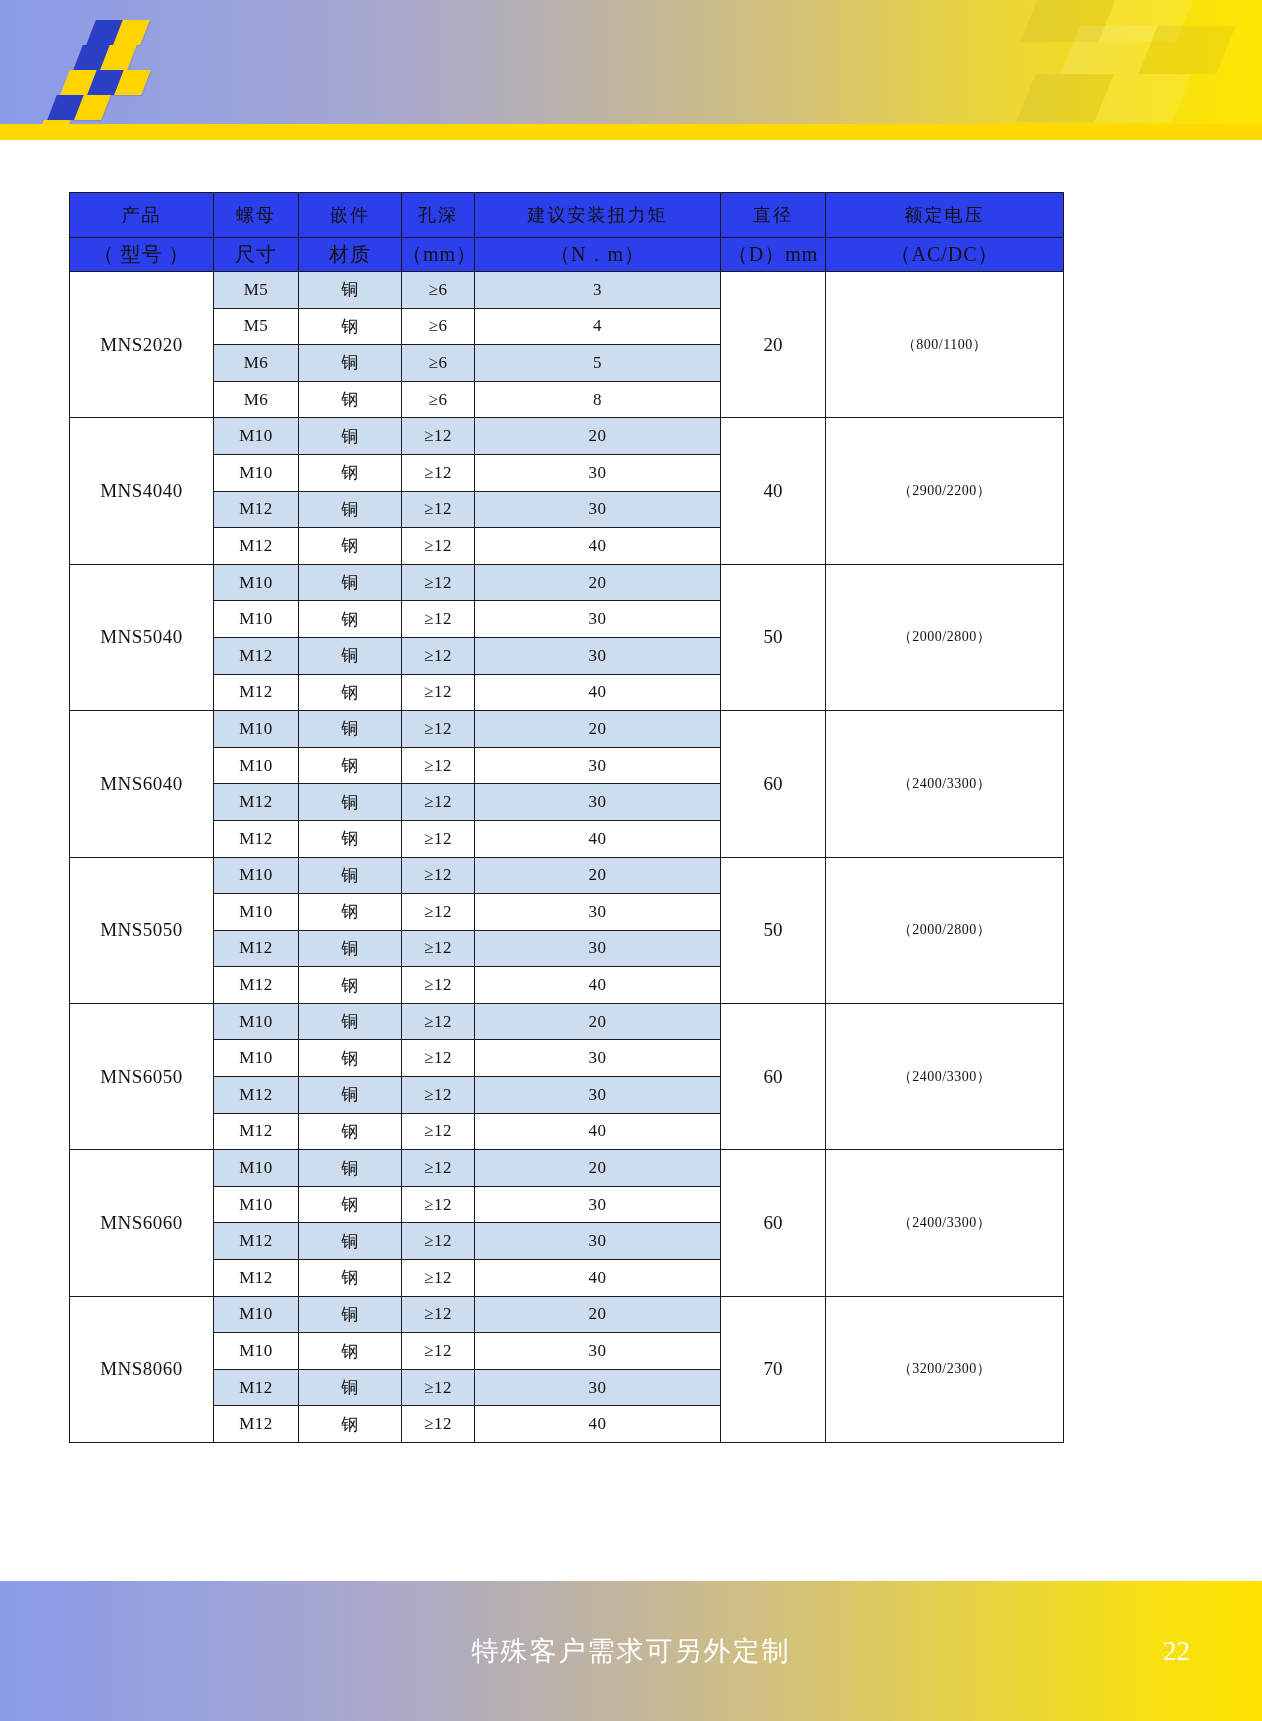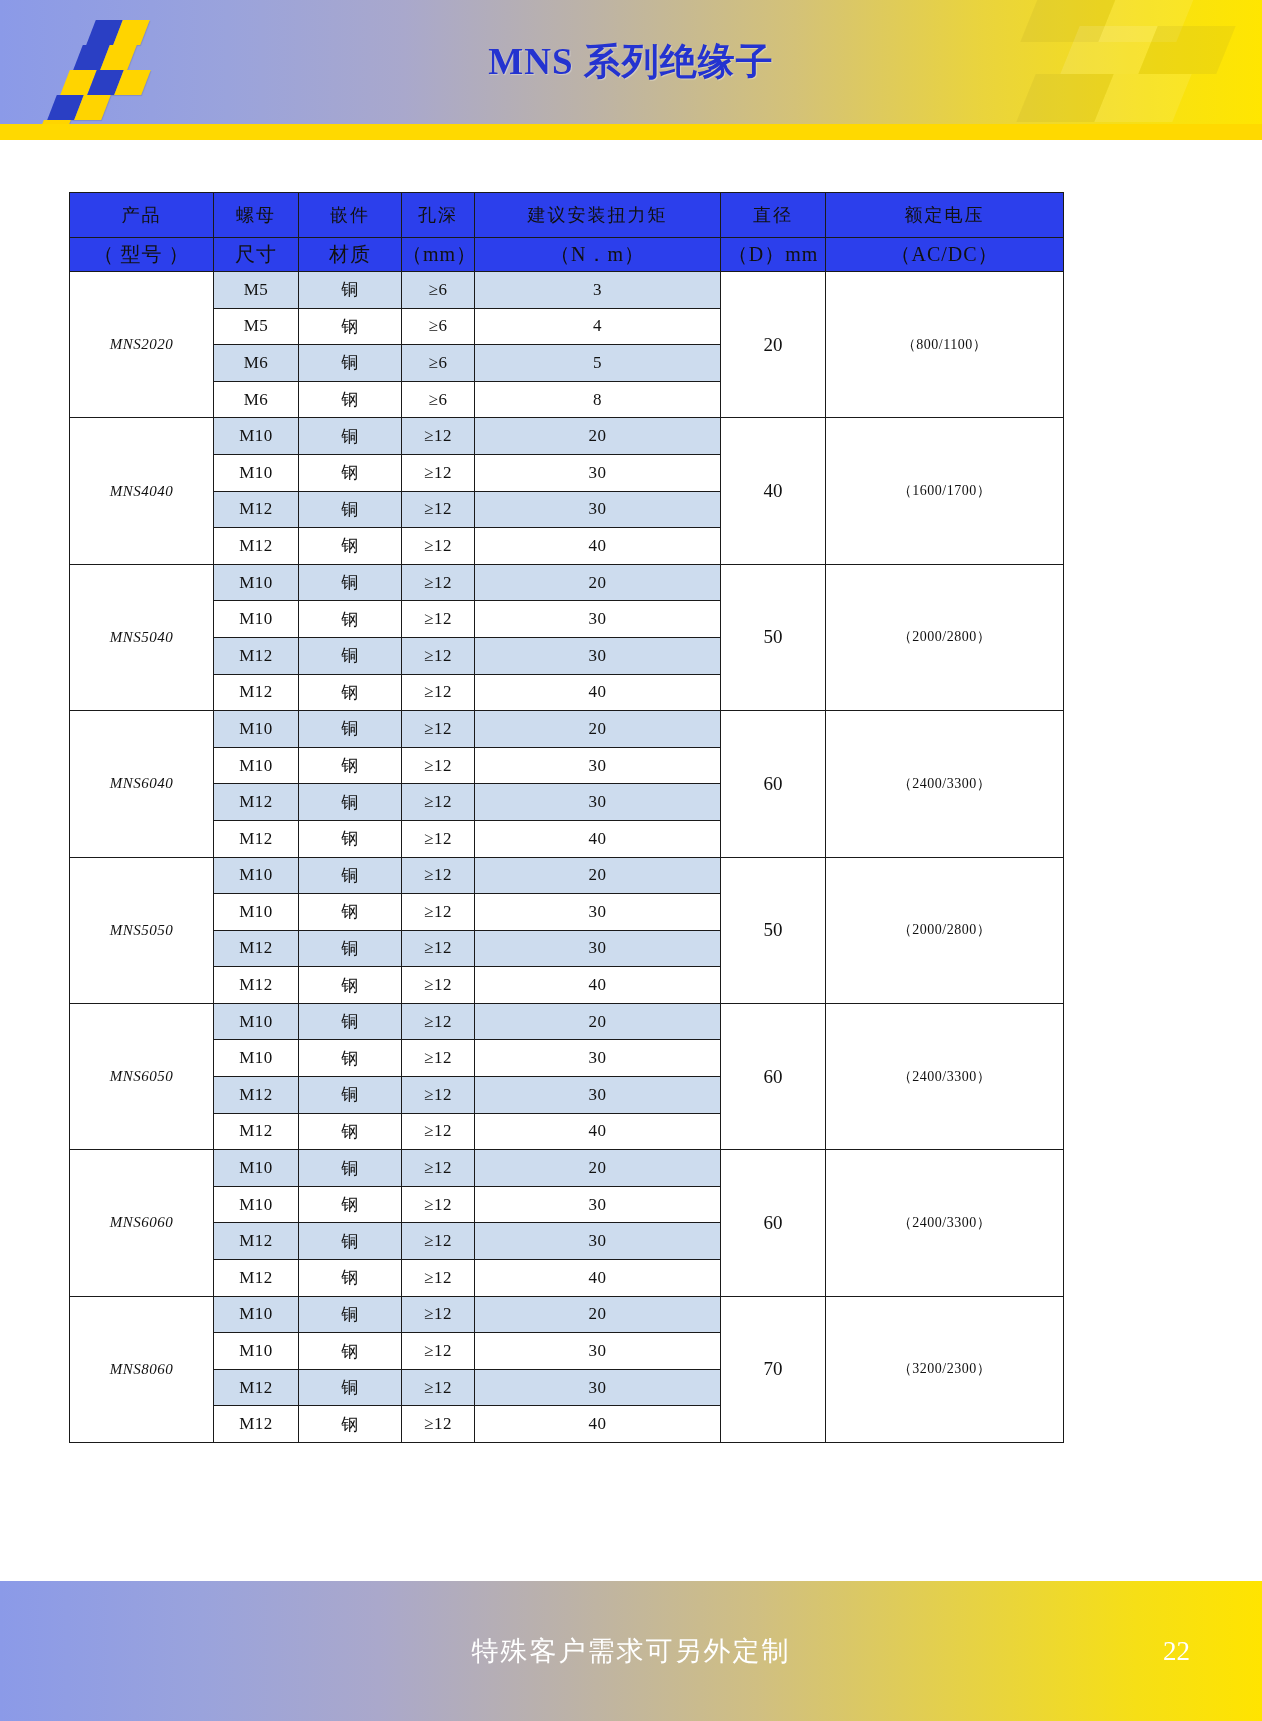--- a/index.html
+++ b/index.html
@@ -111,24 +111,23 @@
     letter-spacing: 2px;
   }
   th.hdr2 {
     background: #2c3fec;
     color: #000000;
     font-size: 20px;
     height: 33px;
     letter-spacing: 1px;
   }
   td.model {
-    font-size: 15px;
+    font-size: 19px;
     background: #ffffff;
     letter-spacing: 0.5px;
-    font-style: italic;
   }
   td.cell {
     font-size: 17px;
     height: 35.6px;
     letter-spacing: 0.5px;
   }
   td.shade { background: #cddcee; }
   td.plain { background: #ffffff; }
   td.diameter {
     font-size: 19px;
@@ -202,21 +201,20 @@
     <div class="logo-cell lc-blue" style="left:26px; top:25px;"></div>
     <div class="logo-cell lc-yellow" style="left:53px; top:25px;"></div>
     <div class="logo-cell lc-yellow" style="left:13px; top:50px;"></div>
     <div class="logo-cell lc-blue" style="left:40px; top:50px;"></div>
     <div class="logo-cell lc-yellow" style="left:67px; top:50px;"></div>
     <div class="logo-cell lc-blue" style="left:0px;  top:75px;"></div>
     <div class="logo-cell lc-yellow" style="left:27px; top:75px;"></div>
     <div class="logo-cell lc-yellow" style="left:-13px;top:100px;"></div>
   </div>
 
-  <div class="header-title">MNS 系列绝缘子</div>
   <div class="header-bar"></div>
 </div>
 
 <div class="sheet">
   <table class="spec">
     <colgroup>
       <col class="c-model">
         <col class="c-nut">
         <col class="c-insert">
       <col class="c-depth">
@@ -272,21 +270,21 @@
           <td class="cell plain">≥6</td>
           <td class="cell plain">8</td>
         </tr>
         <tr>
           <td class="model" rowspan="4">MNS4040</td>
           <td class="cell shade">M10</td>
           <td class="cell shade">铜</td>
           <td class="cell shade">≥12</td>
           <td class="cell shade">20</td>
           <td class="diameter" rowspan="4">40</td>
-          <td class="voltage" rowspan="4">（1600/1700）</td>
+          <td class="voltage" rowspan="4">（2900/2200）</td>
         </tr>
         <tr>
           <td class="cell plain">M10</td>
           <td class="cell plain">钢</td>
           <td class="cell plain">≥12</td>
           <td class="cell plain">30</td>
         </tr>
         <tr>
           <td class="cell shade">M12</td>
           <td class="cell shade">铜</td>

